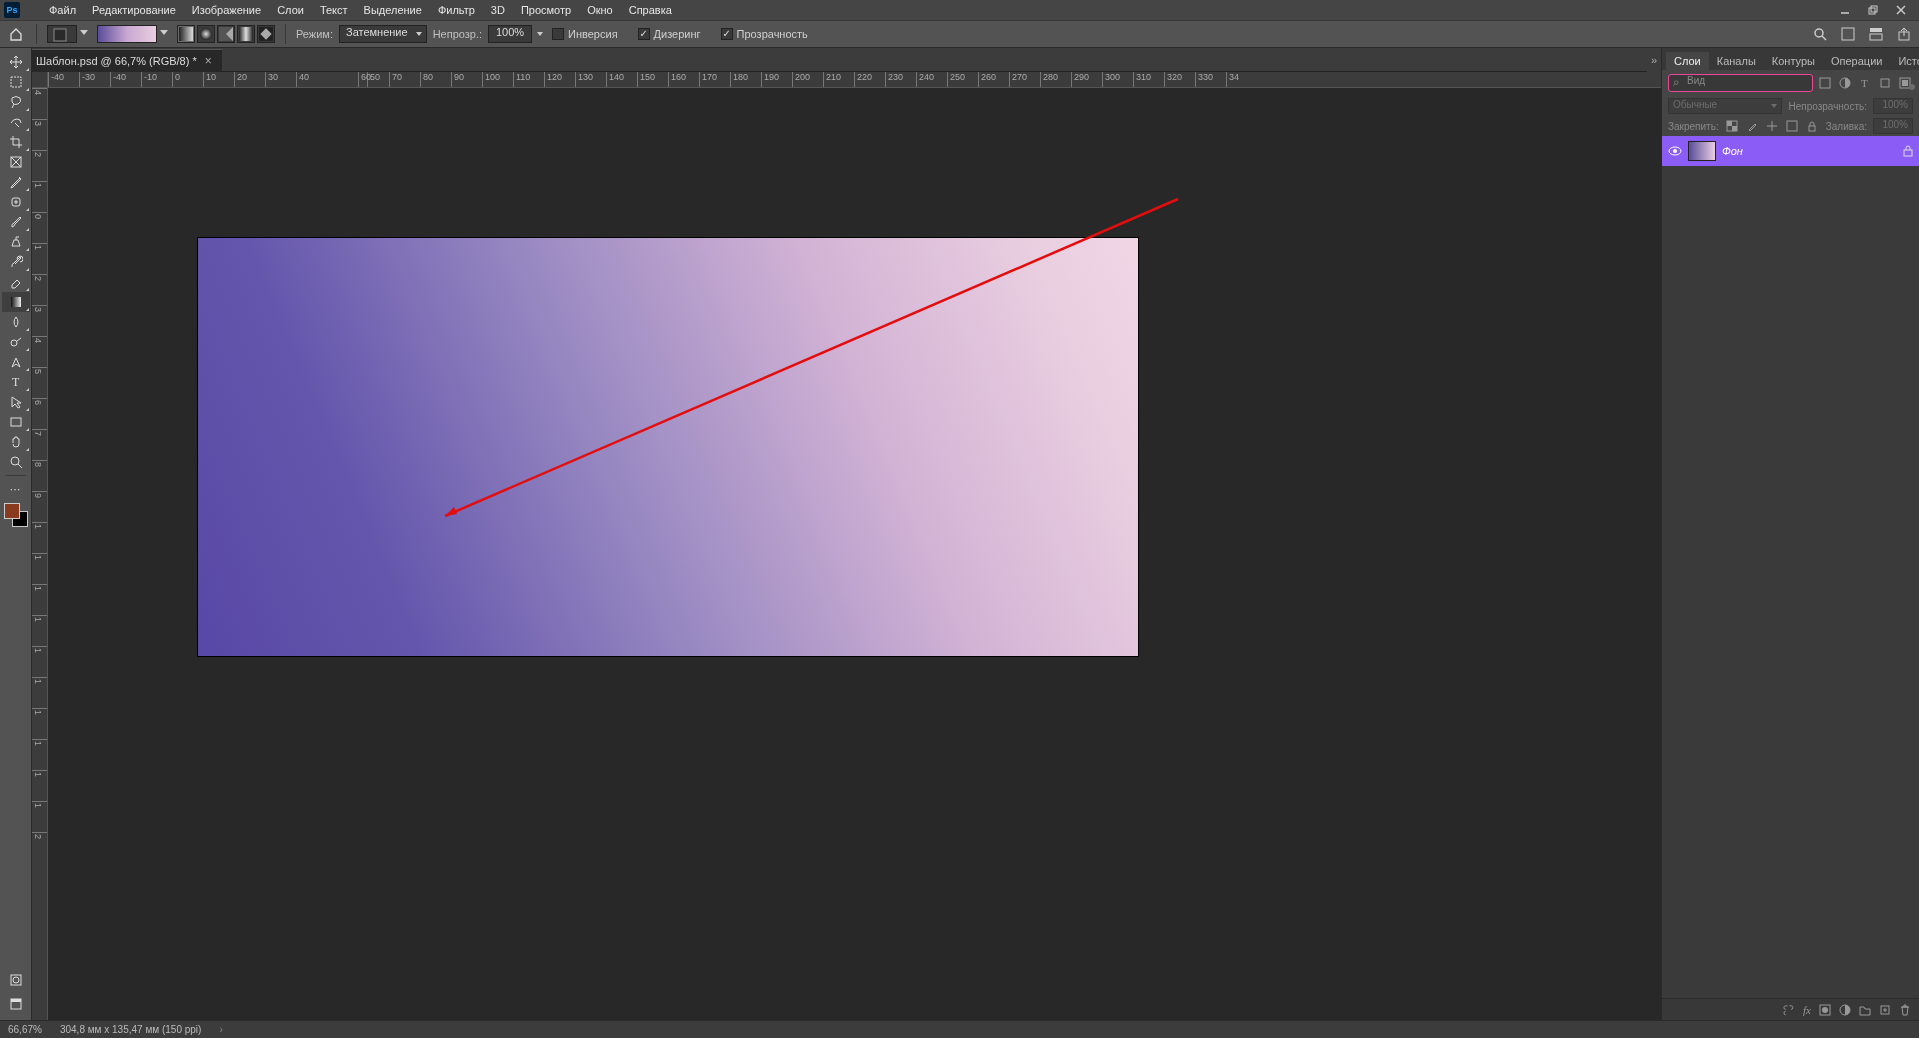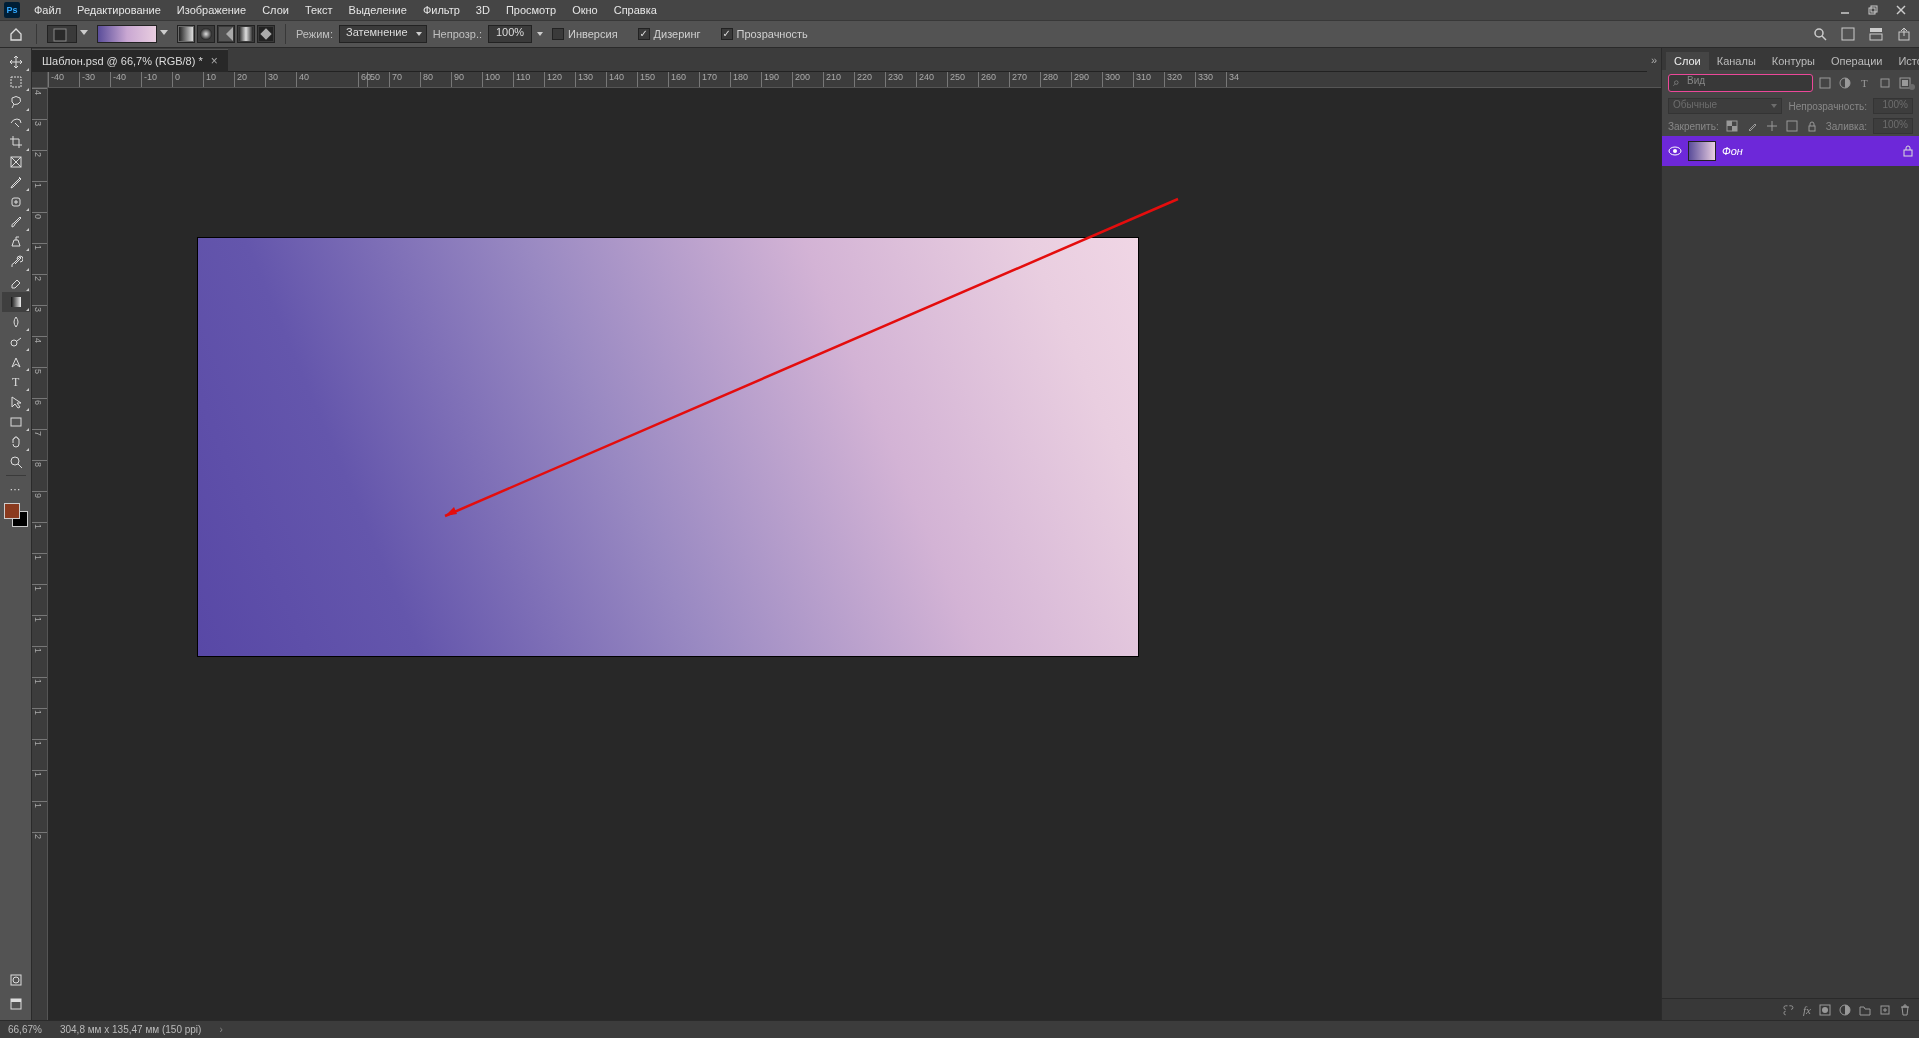--- a/index.html
+++ b/index.html
@@ -26,21 +26,21 @@
 .ps-logo {
   width: 16px; height: 16px;
   background: #001e36;
   color: #31a8ff;
   font-size: 9px;
   font-weight: bold;
   display: flex;
   align-items: center;
   justify-content: center;
   border-radius: 2px;
-  margin-right: 6px;
+  margin-right: 21px;
 }
 .menubar .menu-item {
   padding: 2px 8px;
   font-size: 11px;
   color: #e6e6e6;
   cursor: pointer;
 }
 .win-controls {
   margin-left: auto;
   display: flex;
@@ -158,21 +158,21 @@
 .color-wells { margin-top:4px; position:relative; width:24px;height:24px;}
 .fg-well{position:absolute;left:0;top:0;width:16px;height:16px;background:#8a3a1e;border:1px solid #ccc;z-index:2;}
 .bg-well{position:absolute;right:0;bottom:0;width:16px;height:16px;background:#000;border:1px solid #ccc;}
 .tool-bottom { margin-top:auto; margin-bottom:6px; display:flex;flex-direction:column;gap:4px;}
 
 
 .doc-wrap { flex:1; display:flex; flex-direction:column; background:#282828; position:relative;}
 .tabbar { height:24px; background:#3c3c3c; display:flex; align-items:flex-end;}
 .doc-tab {
   background:#282828; color:#ddd; font-size:11px;
-  padding:4px 10px 4px 10px; border-top:1px solid #555;
+  padding:4px 10px 4px 4px; border-top:1px solid #555;
   display:flex; gap:8px; align-items:center;
 }
 .doc-tab .close { color:#aaa; cursor:pointer; font-size:12px;}
 .doc-tab-rest { flex:1; border-bottom:1px solid #222;}
 .tab-arrows{width:14px;color:#aaa;display:flex;align-items:center;justify-content:center;cursor:pointer;height:24px;}
 
 .canvas-area { flex:1; position:relative; background:#282828; overflow:hidden;}
 .ruler-h {
   position:absolute; left:16px; right:0; top:0; height:16px;
   background:#3c3c3c; border-bottom:1px solid #555;
@@ -231,21 +231,21 @@
 .blend-sel { flex:1; background:#383838;border:1px solid #2a2a2a;height:16px;padding:0 4px;position:relative;opacity:.6;}
 .blend-sel::after{content:"";position:absolute;right:4px;top:5px;border-left:3px solid transparent;border-right:3px solid transparent;border-top:4px solid #888;}
 .op-input{width:40px;background:#383838;border:1px solid #2a2a2a;height:16px;text-align:right;padding:0 4px;color:#888;opacity:.6;}
 
 .lockrow { display:flex; align-items:center; gap:6px; padding:2px 6px; color:#888; font-size:10px;}
 .lockrow .licon{width:14px;height:14px;display:flex;align-items:center;justify-content:center;color:#999;cursor:pointer;}
 
 .layers-list { flex:1; background:#3a3a3a; overflow:auto;}
 .layer-row {
   display:flex; align-items:center; height:30px;
-  background:#6d28d9; color:#fff; font-size:11px;
+  background:#8b5cf6; color:#fff; font-size:11px;
   padding:0 6px; gap:6px;
 }
 .eye{width:14px;color:#fff;cursor:pointer;}
 .layer-thumb{
   width:28px;height:20px;border:1px solid #222;
   background: linear-gradient(90deg,#5a4d9a,#e9cee0);
 }
 .layer-lock-icn{margin-left:auto;color:#ddd;}
 
 .layers-footer{

